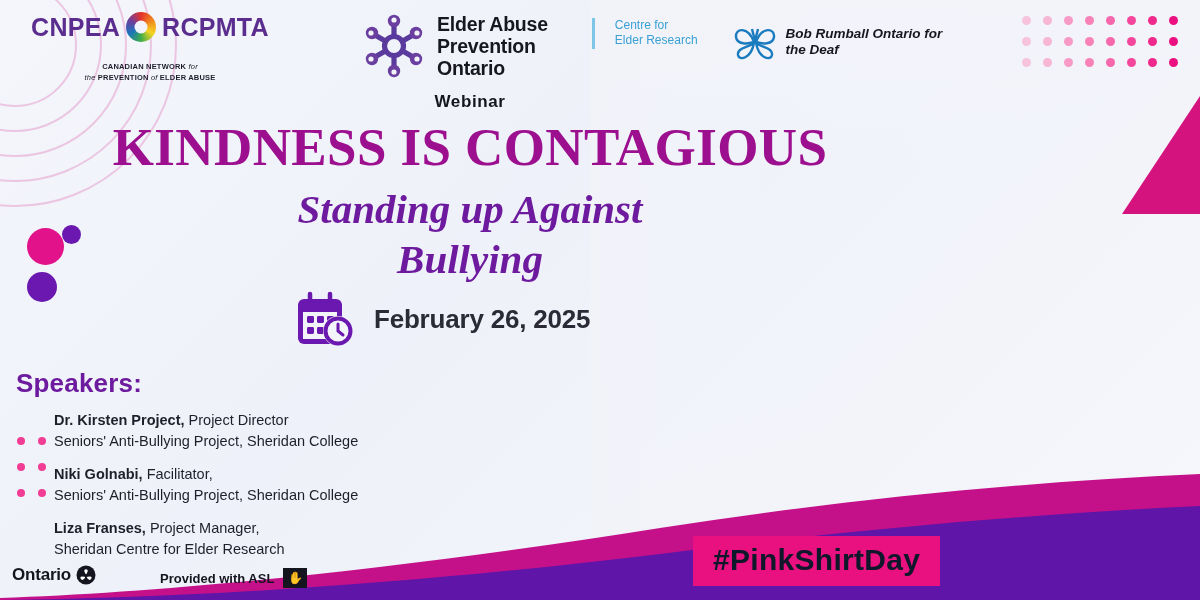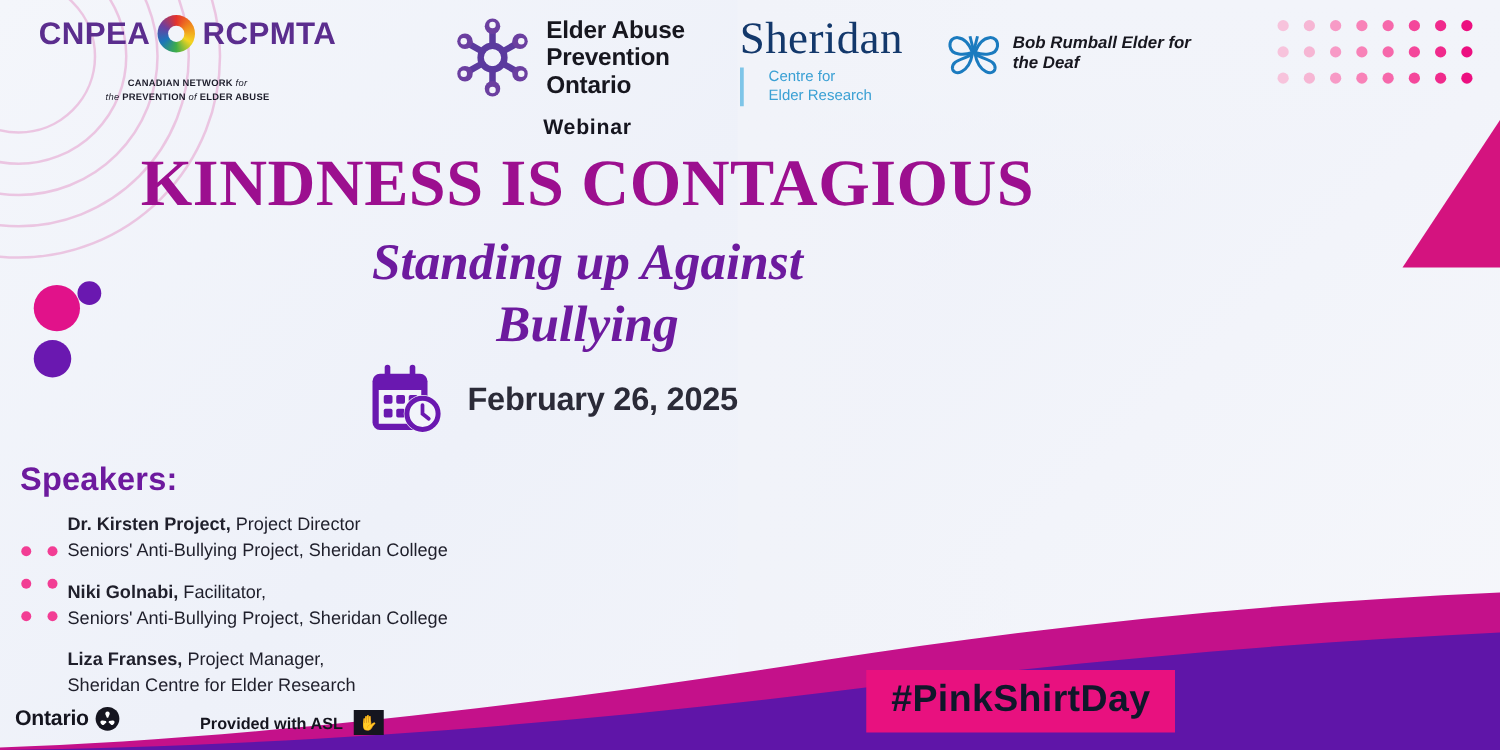--- a/index.html
+++ b/index.html
@@ -470,40 +470,39 @@
         </g>
       </svg>
       <div class="eapo-text">
         <div>Elder Abuse</div>
         <div>Prevention</div>
         <div>Ontario</div>
       </div>
     </div>
 
     <div class="logo-sheridan">
-      <div class="sheridan-word">Sheridan</div>
       <div class="sheridan-sub">
         <div>Centre for</div>
         <div>Elder Research</div>
       </div>
     </div>
 
     <div class="logo-brcd">
       <svg width="46" height="40" viewBox="0 0 46 40">
         <g fill="none" stroke="#1b7bbf" stroke-width="2.4">
           <path d="M22 20 C16 4, 3 6, 4 15 C5 23, 16 22, 22 20 Z"></path>
           <path d="M24 20 C30 4, 43 6, 42 15 C41 23, 30 22, 24 20 Z"></path>
           <path d="M22 21 C15 26, 5 26, 6 33 C7 39, 19 37, 22 21 Z"></path>
           <path d="M24 21 C31 26, 41 26, 40 33 C39 39, 27 37, 24 21 Z"></path>
           <path d="M23 19 L20 7"></path>
             <path d="M23 19 L26 7"></path>
         </g>
       </svg>
       <div class="brcd-text">
-        <div>Bob Rumball Elder for</div>
+        <div>Bob Rumball Ontario for</div>
         <div>the Deaf</div>
       </div>
     </div>
 
   </div>
 
   <div class="headline">
     <div class="webinar-label">Webinar</div>
     <div class="title-main">KINDNESS IS CONTAGIOUS</div>
     <div class="title-sub">

